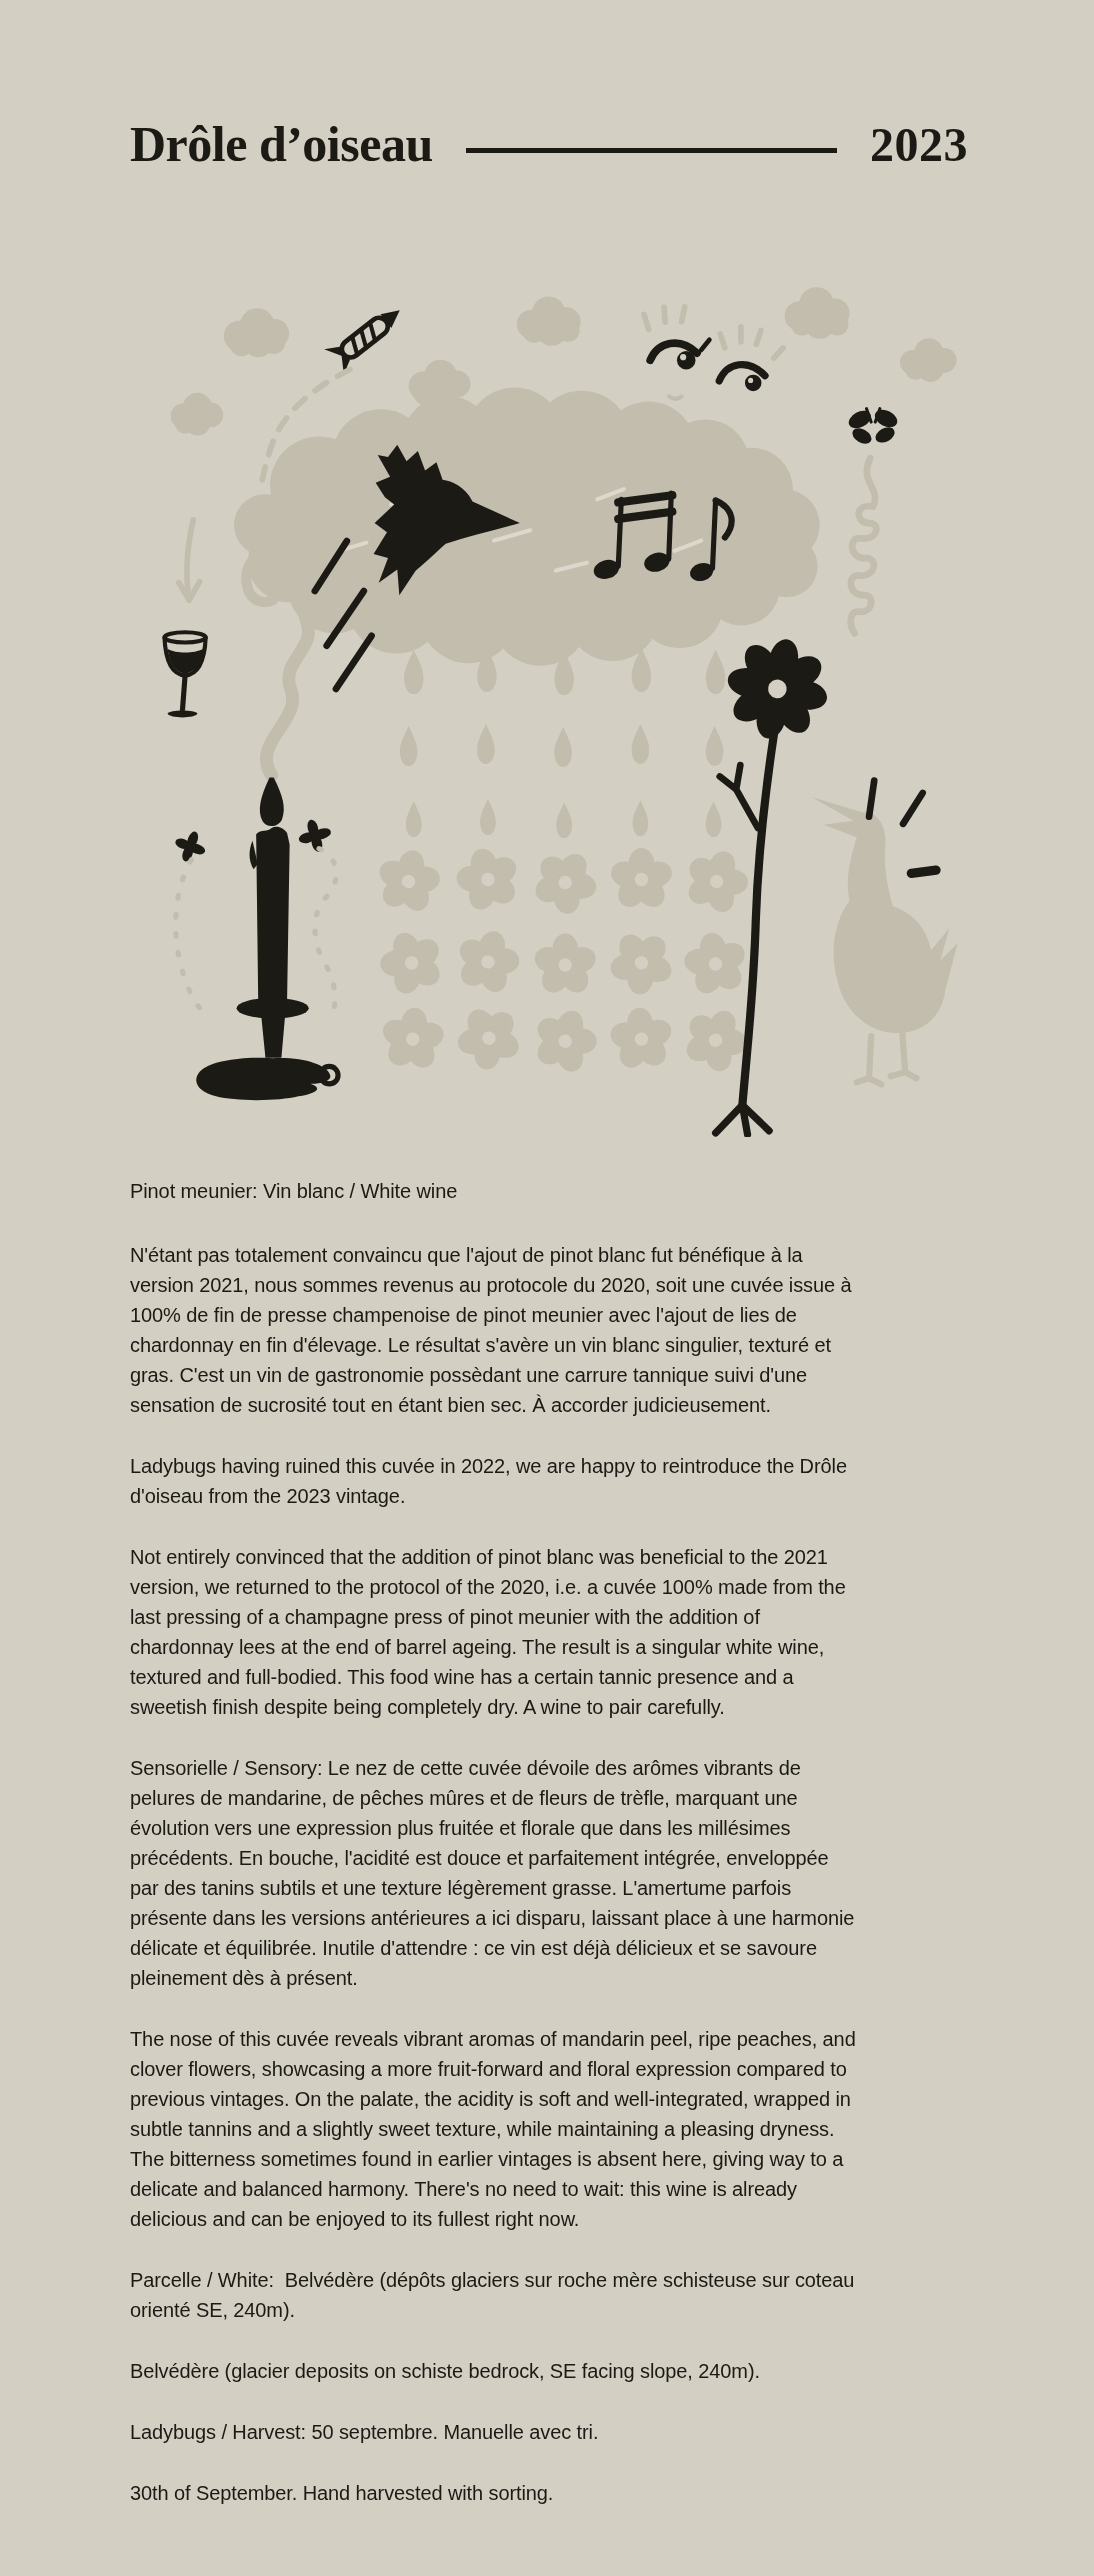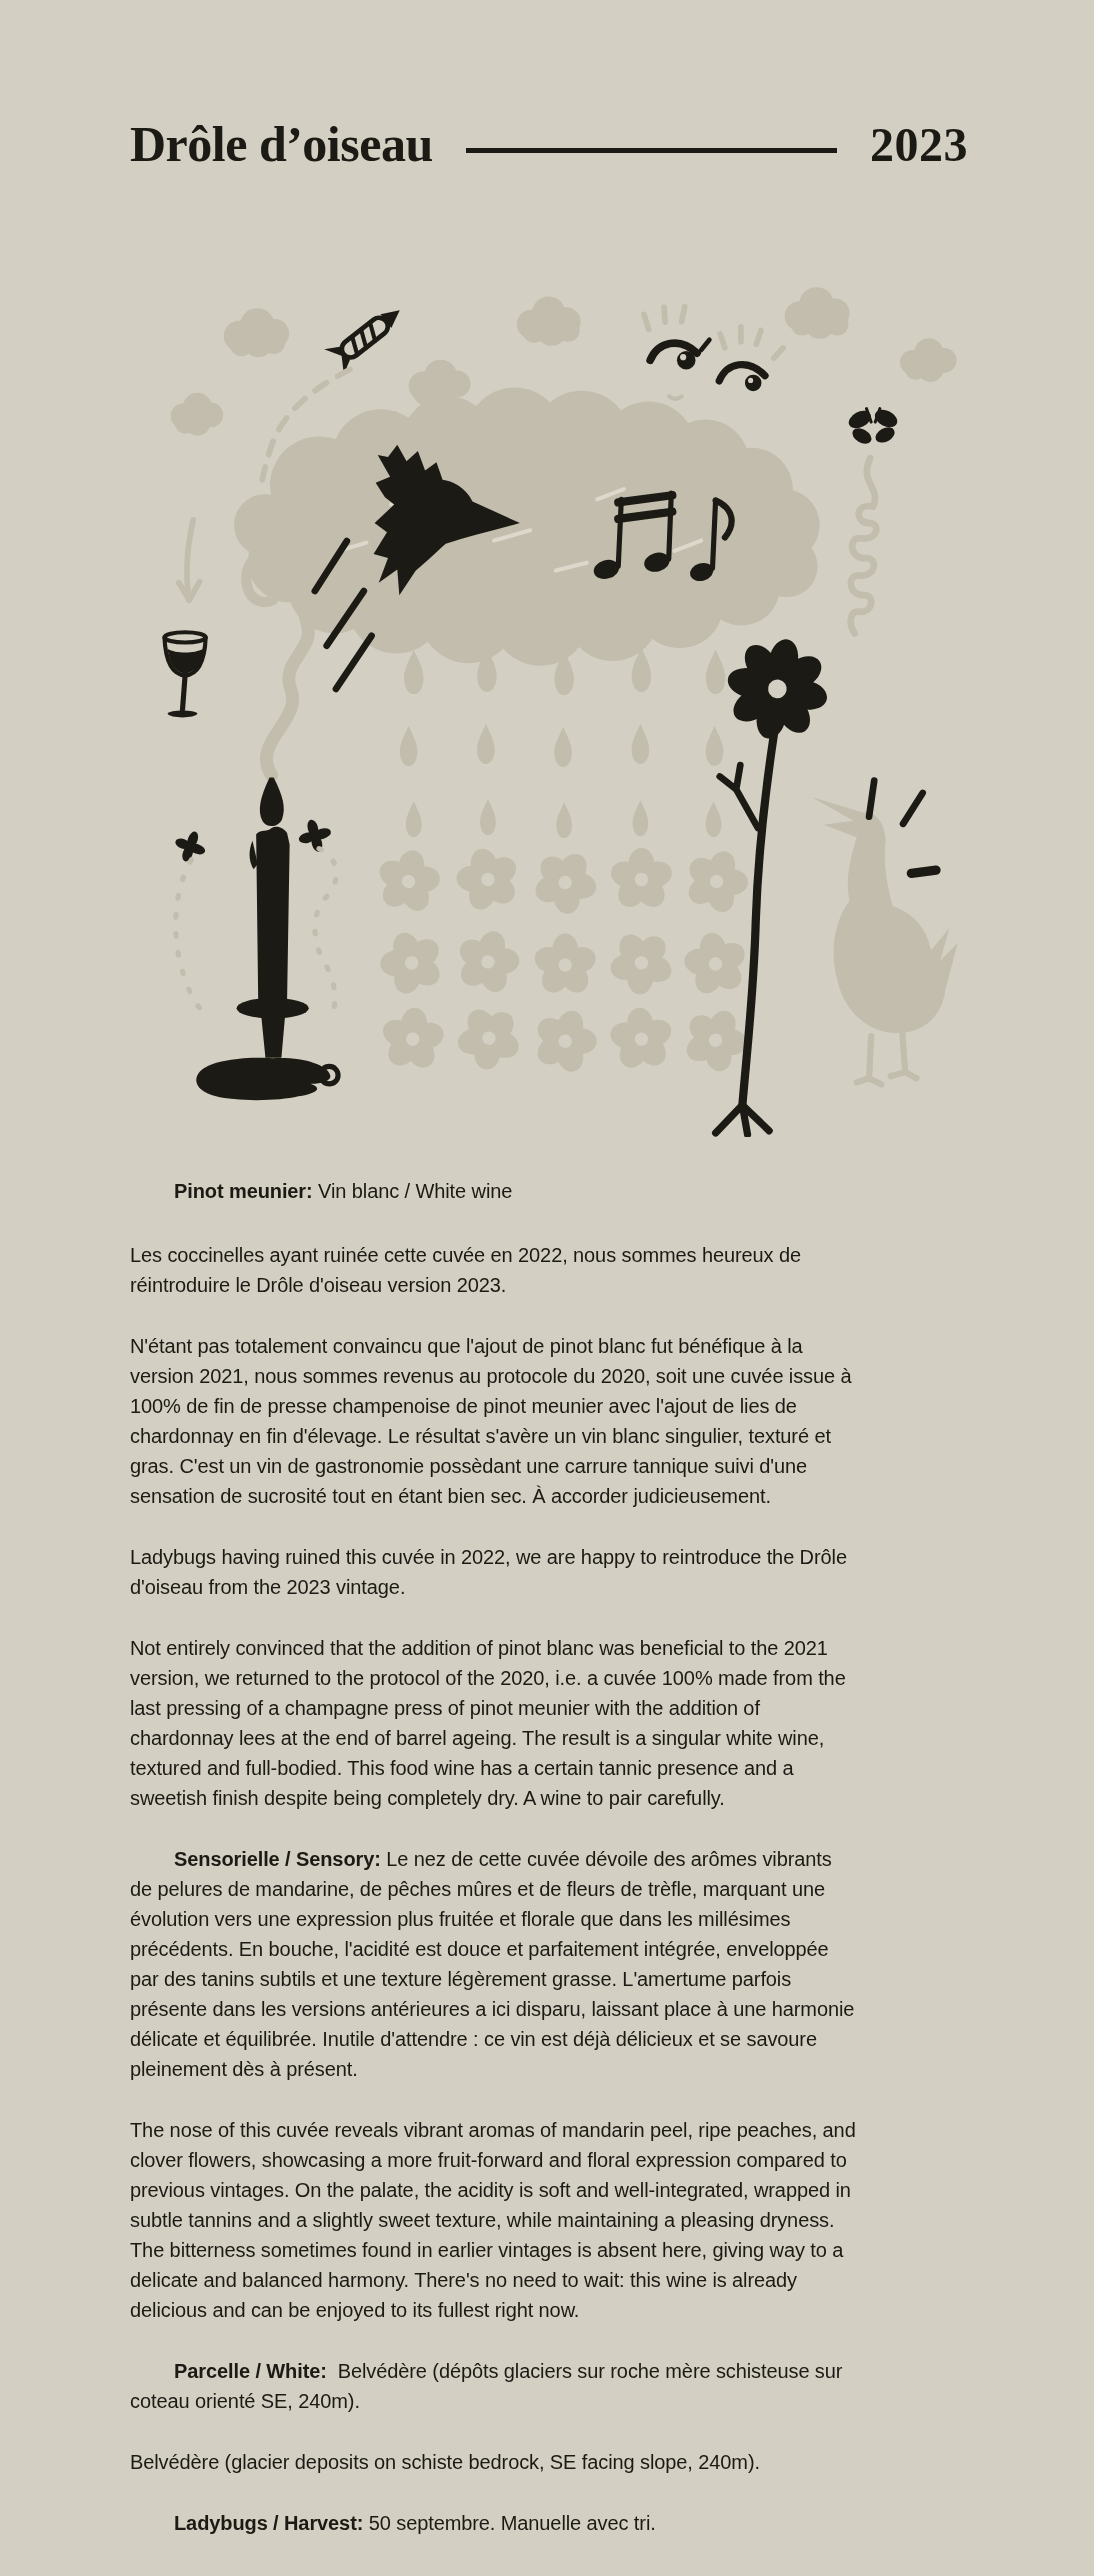--- a/index.html
+++ b/index.html
@@ -21,21 +21,21 @@
   .illo *{stroke-linecap:round;stroke-linejoin:round;}
   .fi{fill:var(--ink);} .fm{fill:var(--muted);} .fb{fill:var(--bg);}
   .si{stroke:var(--ink);} .sm{stroke:var(--muted);} .nf{fill:none;}
   .dash{stroke-dasharray:27 25;} .dots{stroke-dasharray:5 32;}
 
   
   .content{position:absolute;left:130px;top:1176px;width:727px;
            font-size:20px;line-height:30px;letter-spacing:-0.1px;}
   .content p{margin:0 0 31px 0;}
   .content p.lead{margin-bottom:34px;}
-  .b{font-weight:700;margin-left:44px;}
+  .b{font-weight:400;}
 </style>
 </head>
 <body>
 
 <div class="page">
 
   <header class="hdr">
     <h1>Drôle d’oiseau</h1>
     <div class="rule"></div>
     <div class="year">2023</div>
@@ -327,21 +327,20 @@
       <line x1="1532" y1="992" x2="1494" y2="1052" class="si" stroke-width="13"></line>
       <line x1="1510" y1="1148" x2="1558" y2="1142" class="si" stroke-width="18"></line>
     </g>
   </svg>
 
   <main class="content">
     <p class="lead">
       <span class="b">Pinot meunier:</span>
       <span>Vin blanc / White wine</span>
     </p>
-    <p>Les coccinelles ayant ruinée cette cuvée en 2022, nous sommes heureux de réintroduire le Drôle d'oiseau version 2023.</p>
     <p>N'étant pas totalement convaincu que l'ajout de pinot blanc fut bénéfique à la version 2021, nous sommes revenus au protocole du 2020, soit une cuvée issue à 100% de fin de presse champenoise de pinot meunier avec l'ajout de lies de chardonnay en fin d'élevage. Le résultat s'avère un vin blanc singulier, texturé et gras. C'est un vin de gastronomie possèdant une carrure tannique suivi d'une sensation de sucrosité tout en étant bien sec. À accorder judicieusement.</p>
     <p>Ladybugs having ruined this cuvée in 2022, we are happy to reintroduce the Drôle d'oiseau from the 2023 vintage.</p>
     <p>Not entirely convinced that the addition of pinot blanc was beneficial to the 2021 version, we returned to the protocol of the 2020, i.e. a cuvée 100% made from the last pressing of a champagne press of pinot meunier with the addition of chardonnay lees at the end of barrel ageing. The result is a singular white wine, textured and full-bodied. This food wine has a certain tannic presence and a sweetish finish despite being completely dry. A wine to pair carefully.</p>
     <p>
       <span class="b">Sensorielle / Sensory:</span>
       <span>Le nez de cette cuvée dévoile des arômes vibrants de pelures de mandarine, de pêches mûres et de fleurs de trèfle, marquant une évolution vers une expression plus fruitée et florale que dans les millésimes précédents. En bouche, l'acidité est douce et parfaitement intégrée, enveloppée par des tanins subtils et une texture légèrement grasse. L'amertume parfois présente dans les versions antérieures a ici disparu, laissant place à une harmonie délicate et équilibrée. Inutile d'attendre : ce vin est déjà délicieux et se savoure pleinement dès à présent.</span>
     </p>
     <p>The nose of this cuvée reveals vibrant aromas of mandarin peel, ripe peaches, and clover flowers, showcasing a more fruit-forward and floral expression compared to previous vintages. On the palate, the acidity is soft and well-integrated, wrapped in subtle tannins and a slightly sweet texture, while maintaining a pleasing dryness. The bitterness sometimes found in earlier vintages is absent here, giving way to a delicate and balanced harmony. There's no need to wait: this wine is already delicious and can be enjoyed to its fullest right now.</p>
     <p>
       <span class="b">Parcelle / White:</span>&nbsp;

